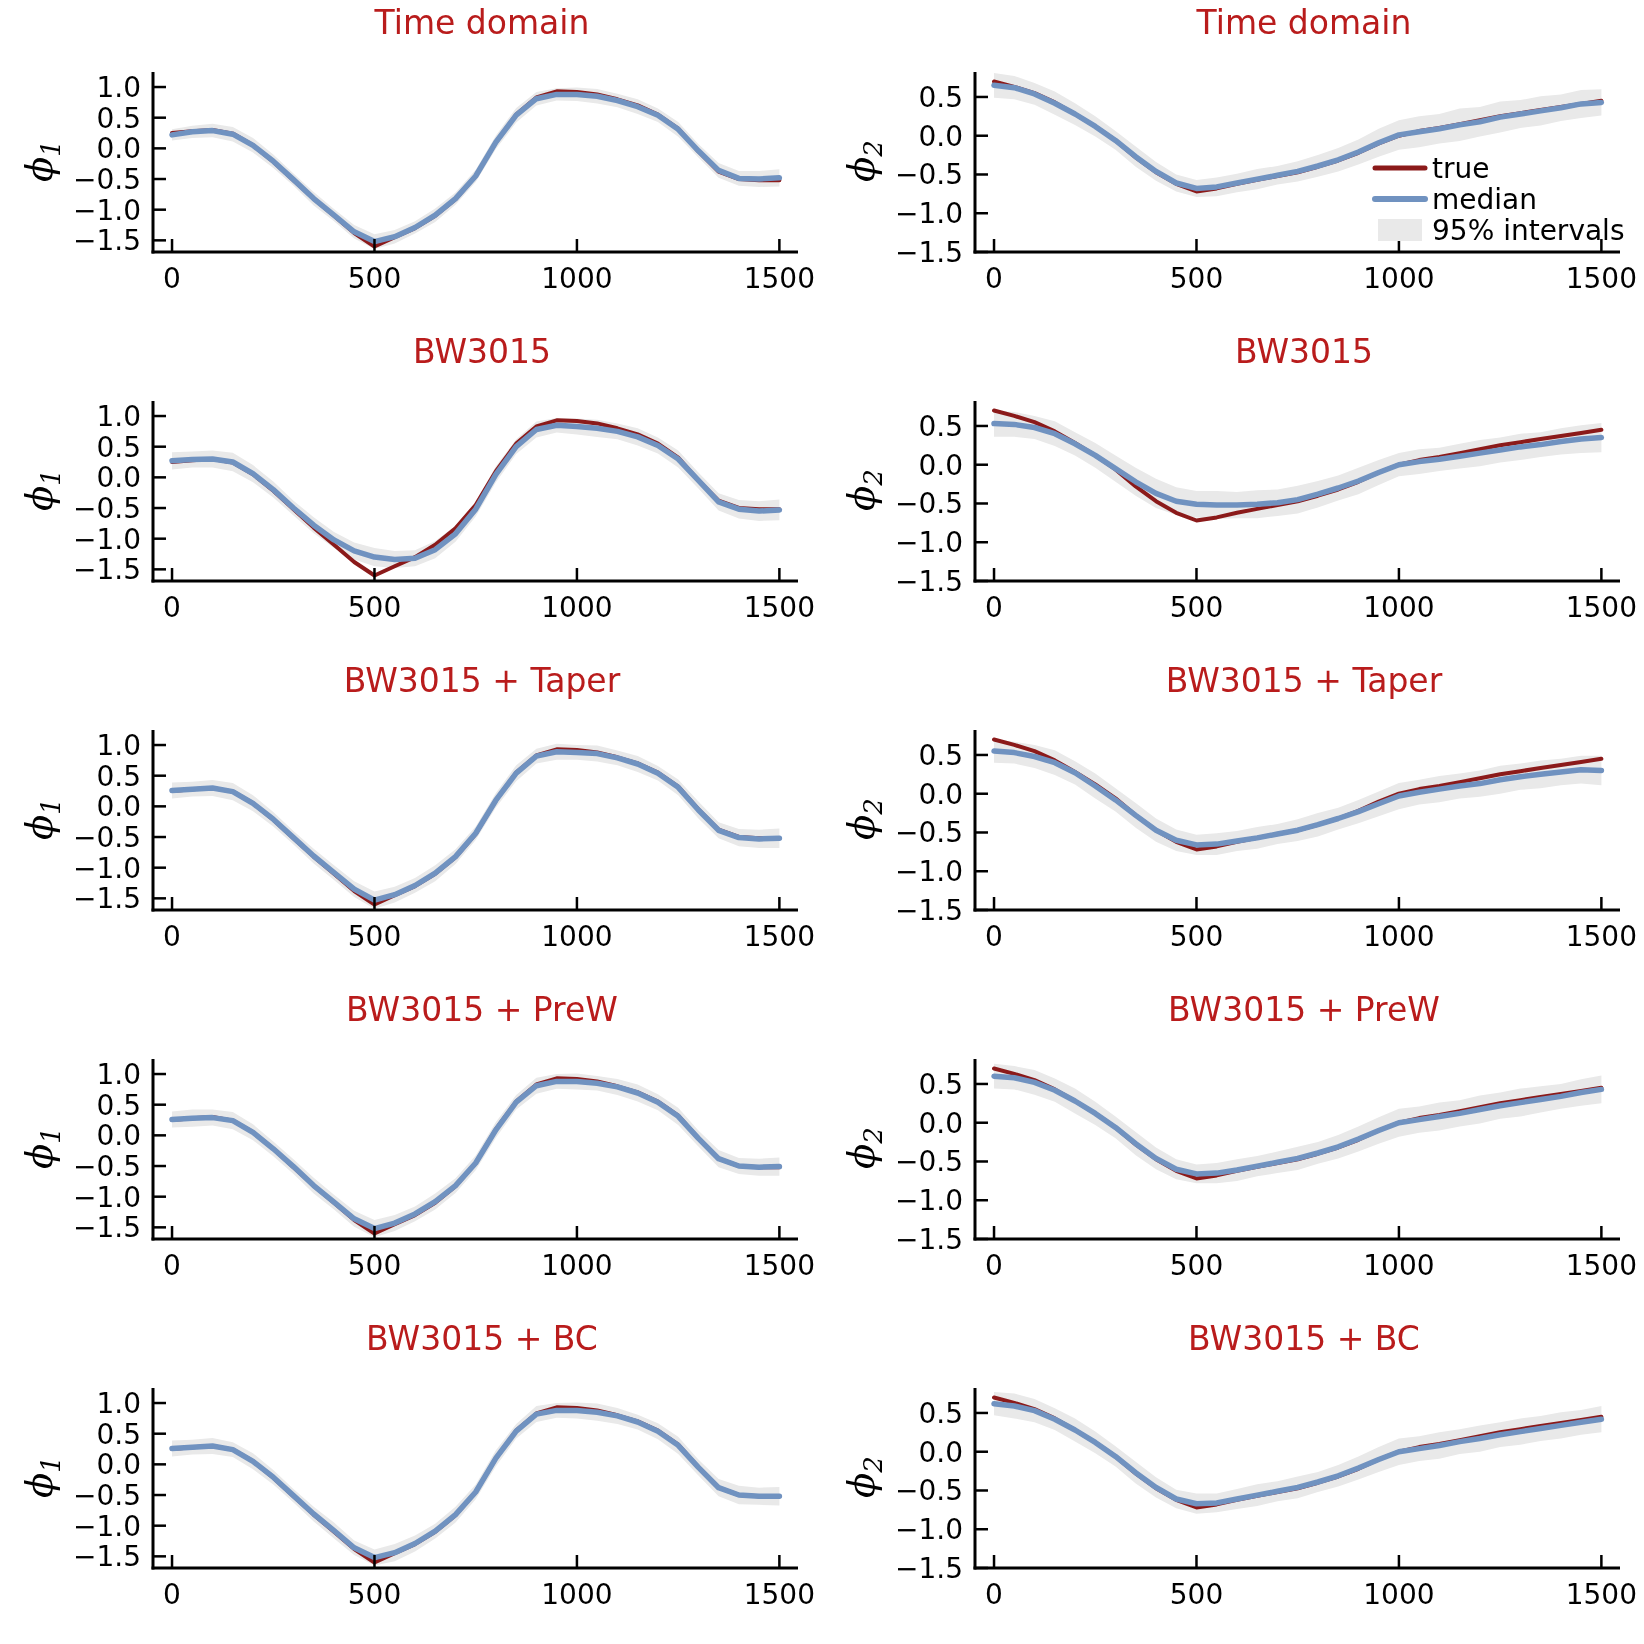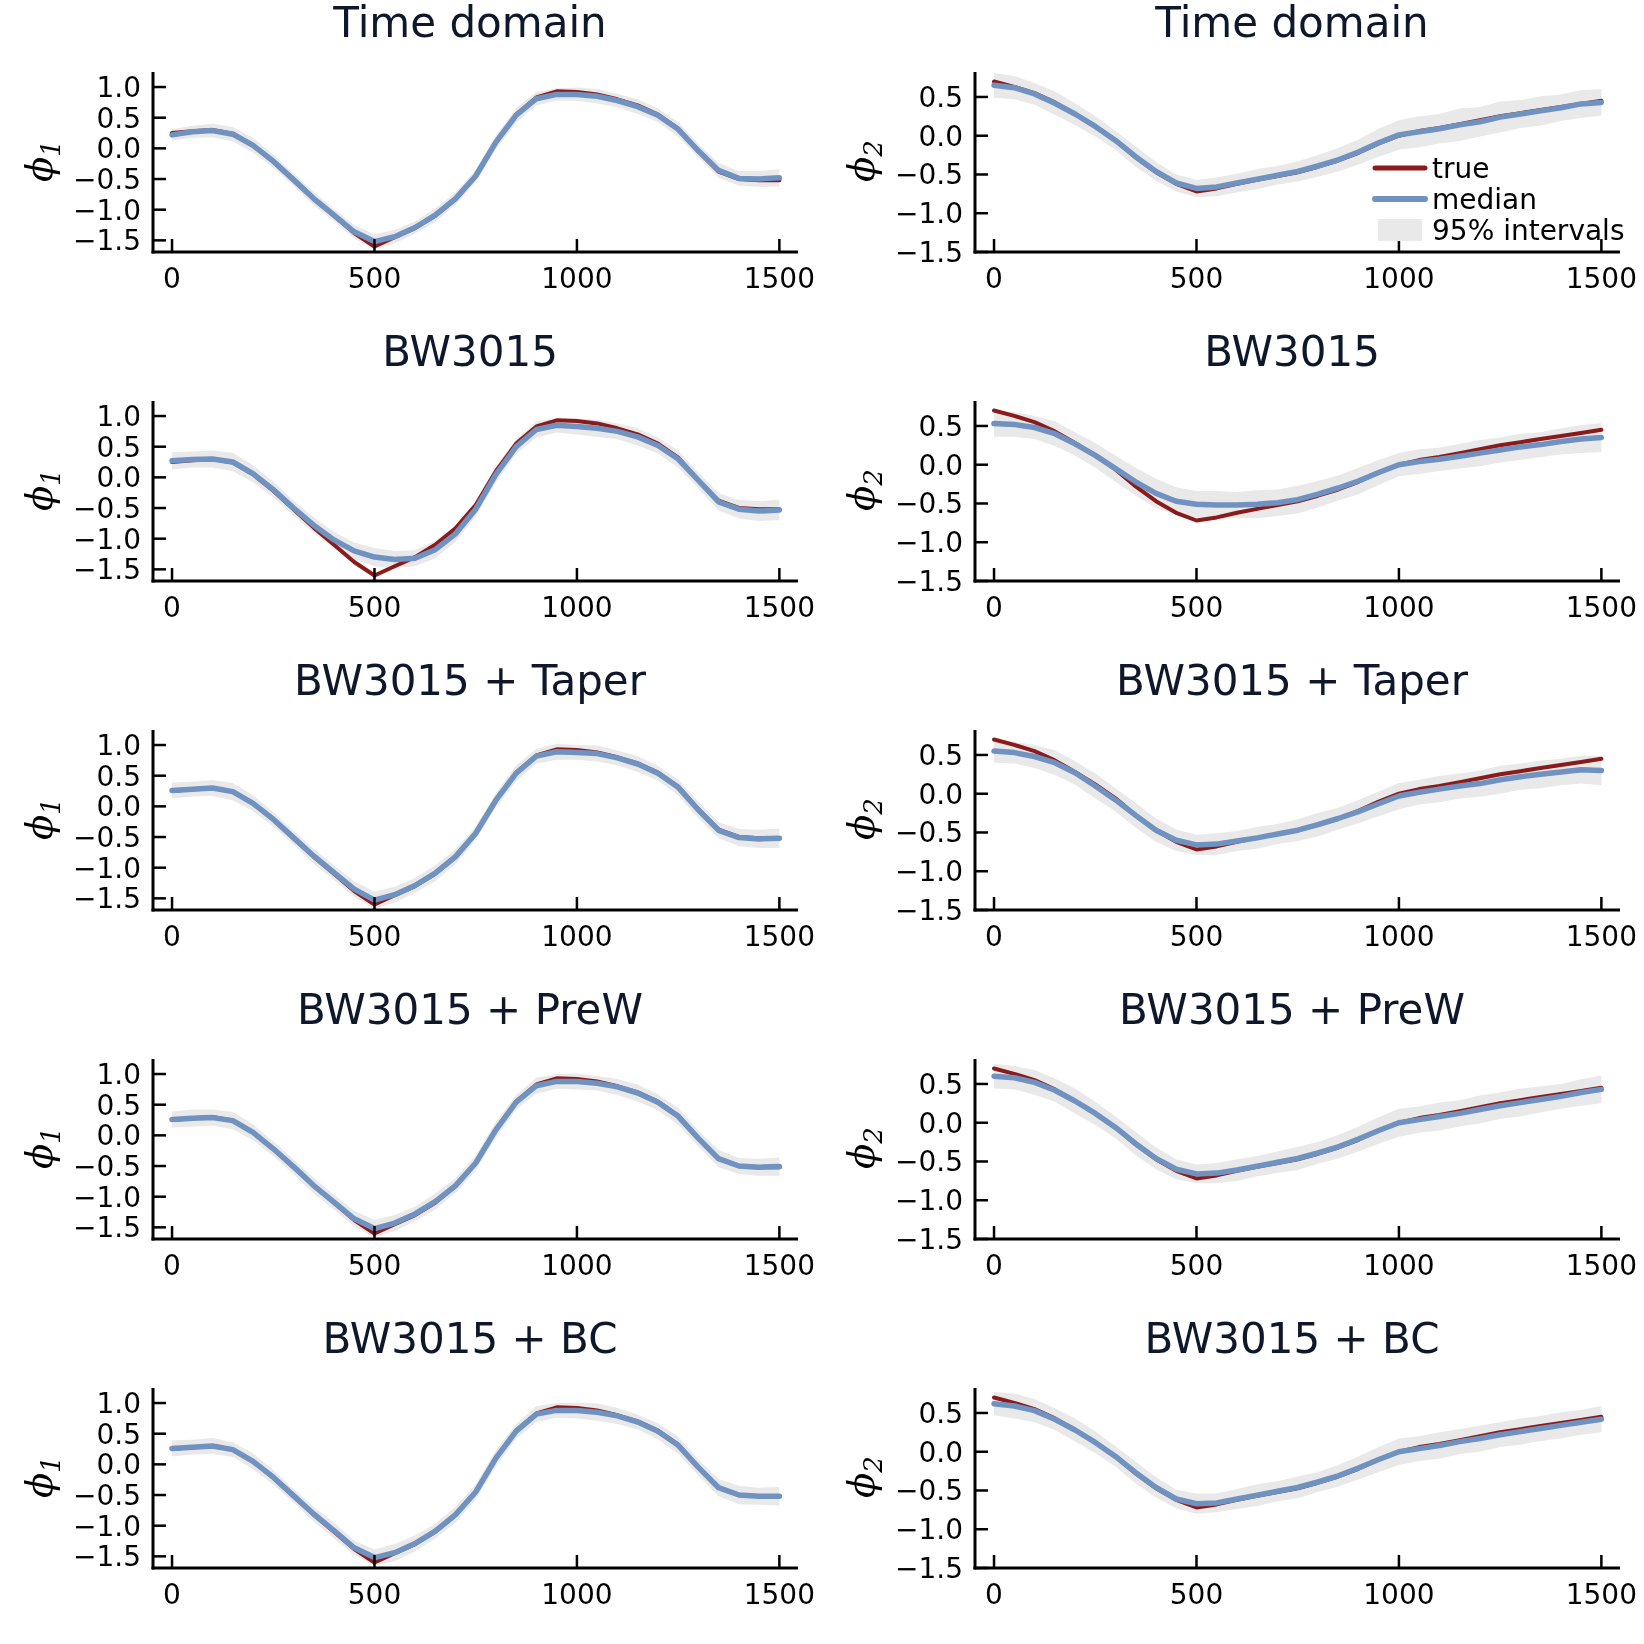--- a/index.html
+++ b/index.html
@@ -4,22 +4,22 @@
 <style>
   html,body{margin:0;padding:0;background:#ffffff;}
   .figure{
     position:relative;width:1644px;height:1644px;background:#ffffff;
     display:grid;grid-template-columns:822px 822px;grid-auto-rows:329px;
     font-family:"DejaVu Sans",sans-serif;
   }
   .panel{position:relative;width:822px;height:329px;}
   .plot{position:absolute;left:0;top:0;}
   .title{
-    position:absolute;left:140px;width:660px;top:3px;text-align:center;
-    font-size:42px;line-height:40px;color:#0f172a;white-space:nowrap;
+    position:absolute;left:152px;width:660px;top:3px;text-align:center;
+    font-size:33px;line-height:40px;color:#b91c1c;white-space:nowrap;
   }
   .ylabel{
     position:absolute;left:42px;top:161px;
     transform:translate(-50%,-50%) rotate(-90deg);
     font-family:"DejaVu Serif",serif;font-style:italic;
     font-size:37px;color:#000;white-space:nowrap;
   }
   .ylabel sub{font-size:26px;}
   svg text{font-family:"DejaVu Sans",sans-serif;fill:#000;}
 </style>

